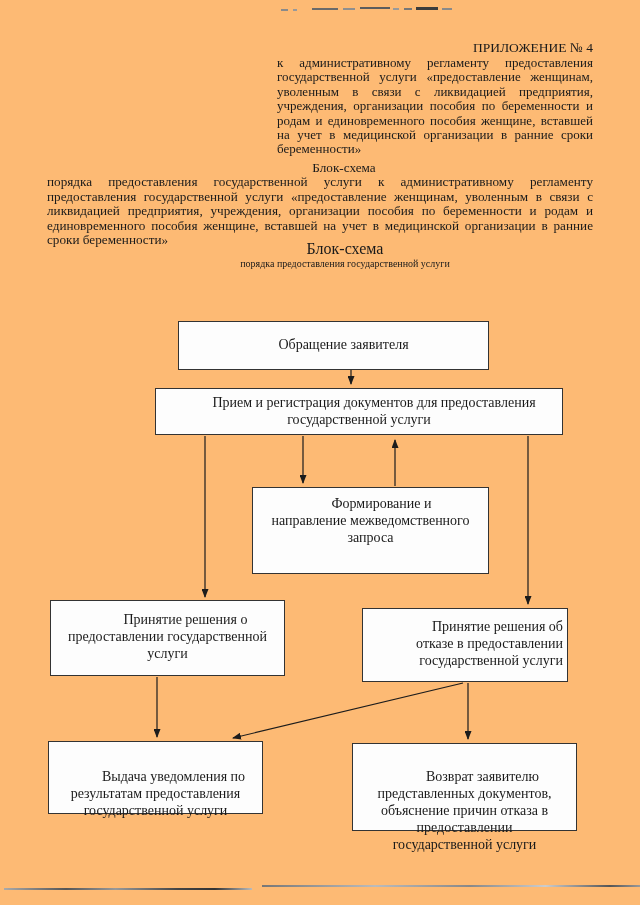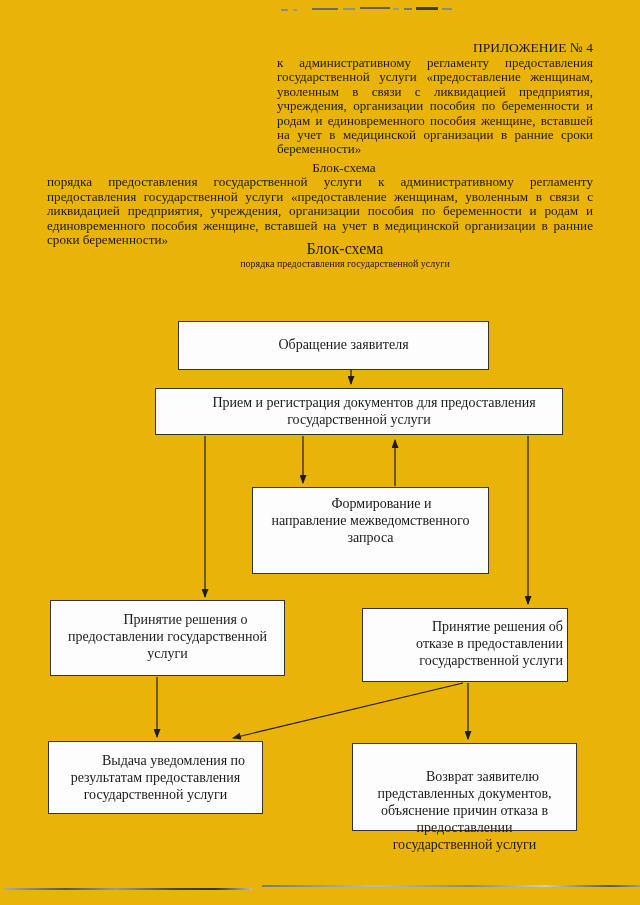--- a/index.html
+++ b/index.html
@@ -2,21 +2,21 @@
 <html lang="ru"><head>
 <meta charset="utf-8">
 <title>Блок-схема</title>
 <style>
   html,body { margin:0; padding:0; background:#e8e8e8; }
   .page {
     position: relative;
     width: 640px;
     height: 905px;
     margin: 0 auto;
-    background: #eab308;
+    background: #fdba74;
     color: #1a1a1a;
     font-family: "Liberation Serif", "DejaVu Serif", serif;
     overflow: hidden;
   }
 
   
   .appendix-label {
     position: absolute; left: 277px; top: 40px; width: 316px;
     font-size: 13.5px; text-align: right; white-space: nowrap;
   }
@@ -52,21 +52,21 @@
     text-align: center;
     text-indent: 36px;
     white-space: pre-line;
     padding: 0 4px;
   }
   .n1 { left:178px; top:297px; width:311px; height:49px; padding-top:14px; text-indent:20px;margin-top:24px; }
   .n2 { left:155px; top:388px; width:408px; height:47px; padding-top:5px;  text-indent:30px; }
   .n3 { left:252px; top:487px; width:237px; height:87px; padding-top:7px;  text-indent:22px; }
   .n4 { left:50px;  top:600px; width:235px; height:76px; padding-top:10px; }
   .n5 { left:362px; top:608px; width:206px; height:74px; padding-top:9px;text-align:right;  }
-  .n6 { left:48px;  top:741px; width:215px; height:73px; padding-top:10px; }
+  .n6 { left:48px;  top:741px; width:215px; height:73px; padding-top:26px; }
   .n7 { left:352px; top:743px; width:225px; height:88px; padding-top:24px;  }
 
   .connectors {
     position: absolute; left: 0; top: 0;
     width: 640px; height: 905px;
     pointer-events: none;
   }
 
   
   .dash { position: absolute; background: #666; }

